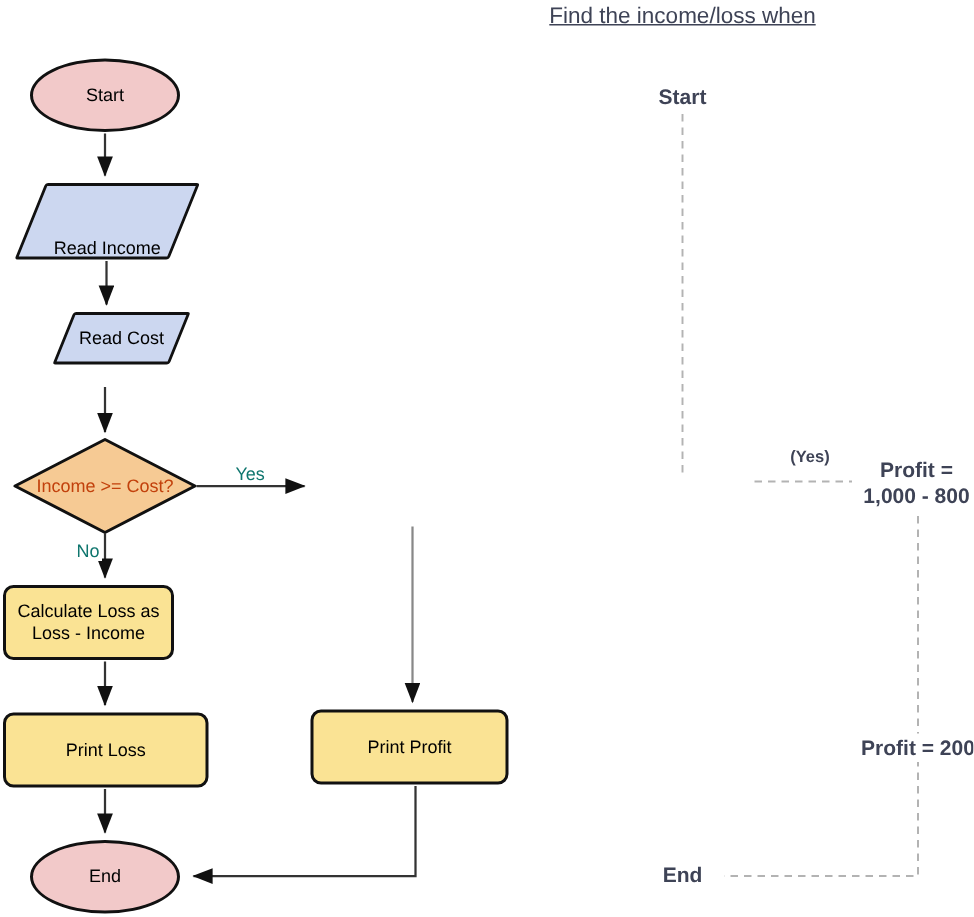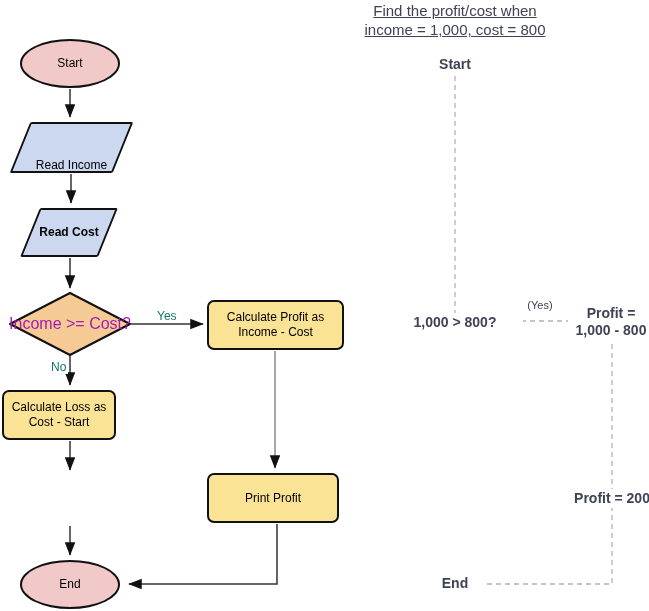--- a/index.html
+++ b/index.html
@@ -17,30 +17,30 @@
   .process{border:2px solid var(--shape-border);border-radius:7px;
            background:var(--process-fill);}
   .io{background:transparent;}
   .io-bg{position:absolute;left:0;top:0;width:100%;height:100%;
          border:2px solid var(--shape-border);background:var(--io-fill);
          transform:skewX(-22deg);box-sizing:border-box;border-radius:2px;}
   .io .label{position:relative;}
   .diamond-wrap{position:absolute;}
   .diamond-wrap .label{position:absolute;left:0;top:0;width:100%;height:100%;
         display:flex;align-items:center;justify-content:center;
-        font-size:16px;color:#a21caf;}
+        font-size:12px;color:#c2410c;}
   .edge-label{position:absolute;font-size:12px;color:#0f766e;background:#fff;padding:0 2px;}
 
   
   .trace-title{position:absolute;text-align:center;font-size:15px;line-height:19px;
                color:var(--annotation-text);}
   .trace-title span{text-decoration:underline;}
   .trace{position:absolute;font-weight:bold;font-size:14px;line-height:17px;
          color:var(--annotation-text);text-align:center;background:#fff;padding:1px 0;}
-  .trace.small{font-weight:normal;font-size:11px;background:transparent;text-align:center;}
+  .trace.small{font-weight:bold;font-size:11px;background:transparent;text-align:center;}
 </style>
 </head>
 <body>
 
 <div class="canvas">
 
   <svg class="connectors" viewBox="0 0 649 611" xmlns="http://www.w3.org/2000/svg">
     <defs>
       <marker id="ah" markerWidth="10" markerHeight="8" refX="8.5" refY="3.5" orient="auto">
         <path d="M0,0 L9,3.5 L0,7 Z" fill="#111"></path>
@@ -68,68 +68,63 @@
 
   <div class="node terminator" style="left:20px;top:39px;width:100px;height:49px;">
     <span>Start</span>
   </div>
 
   <div class="node io" style="left:20px;top:122px;width:103px;height:51px;align-items:flex-end;">
     <div class="io-bg"></div>
     <span class="label">Read Income</span>
   </div>
 
-  <div class="node io" style="left:30px;top:208px;width:78px;height:49px;font-weight:bold;">
+  <div class="node io" style="left:42px;top:208px;width:78px;height:35px;">
     <div class="io-bg"></div>
     <span class="label">Read Cost</span>
   </div>
 
   <div class="diamond-wrap" style="left:8px;top:291px;width:124px;height:66px;">
     <svg width="124" height="66" viewBox="0 0 124 66">
       <polygon points="62,2 122,33 62,64 2,33" style="fill:var(--decision-fill)" stroke="var(--shape-border)" stroke-width="2" stroke-linejoin="round"></polygon>
     </svg>
     <span class="label">Income &gt;= Cost?</span>
   </div>
 
   <div class="edge-label" style="left:155px;top:309px;">Yes</div>
   <div class="edge-label" style="left:49px;top:360px;">No</div>
 
-  <div class="node process" style="left:207px;top:300px;width:137px;height:50px;">
-    <span>
-      <span style="display:block">Calculate Profit as</span>
-      <span style="display:block">Income - Cost</span>
-    </span>
-  </div>
 
   <div class="node process" style="left:2px;top:390px;width:114px;height:50px;">
     <span>
       <span style="display:block">Calculate Loss as</span>
-      <span style="display:block">Cost - Start</span>
+      <span style="display:block">Loss - Income</span>
     </span>
   </div>
 
+  <div class="node process" style="left:2px;top:475px;width:137px;height:50px;">
+    <span>Print Loss</span>
+  </div>
 
   <div class="node process" style="left:207px;top:473px;width:132px;height:50px;">
     <span>Print Profit</span>
   </div>
 
   <div class="node terminator" style="left:20px;top:560px;width:100px;height:49px;">
     <span>End</span>
   </div>
 
   <div class="trace-title" style="left:348px;top:1px;width:214px;">
-    <span style="display:block">Find the profit/cost when</span>
-    <span style="display:block">income = 1,000, cost = 800</span>
+    <span style="display:block">Find the income/loss when</span>
   </div>
 
   <div class="trace" style="left:415px;top:55px;width:80px;">Start</div>
 
 
 
-  <div class="trace" style="left:387px;top:313px;width:136px;">1,000 &gt; 800?</div>
 
   <div class="trace small" style="left:518px;top:296px;width:44px;">(Yes)</div>
 
   <div class="trace" style="left:561px;top:304px;width:100px;background:transparent;">
     <span style="display:block">Profit =</span>
     <span style="display:block">1,000 - 800</span>
   </div>
 
   <div class="trace" style="left:570px;top:489px;width:84px;">Profit = 200</div>
 

